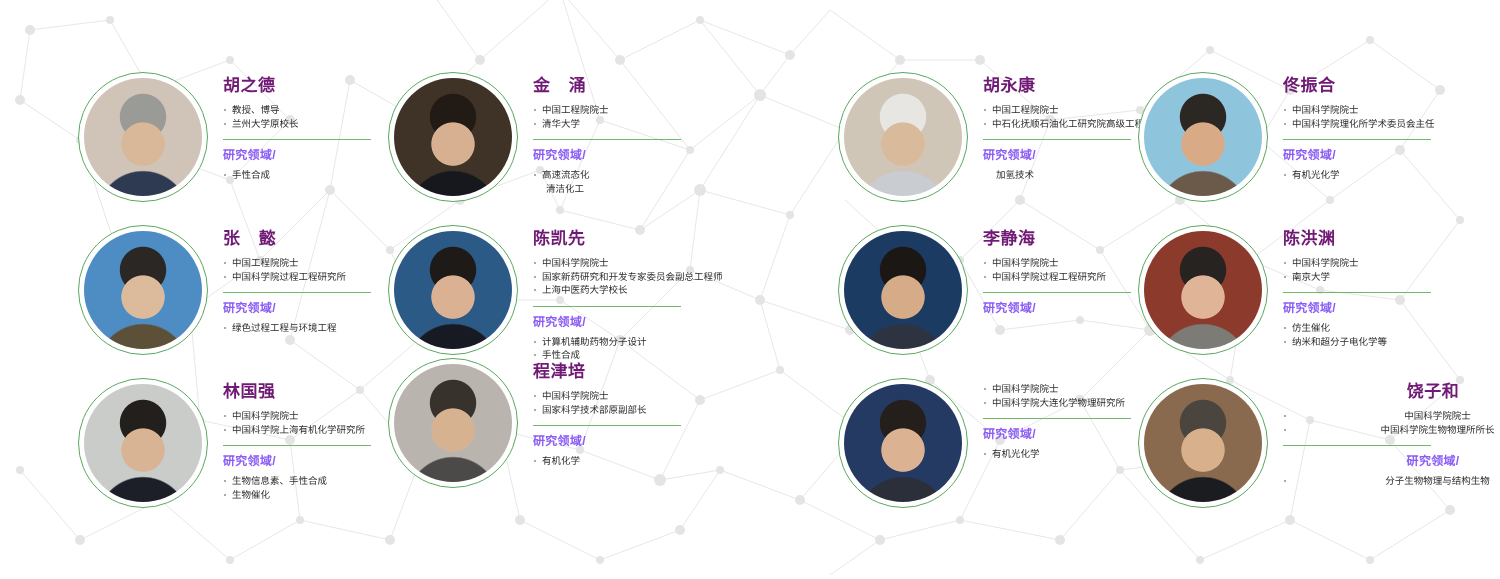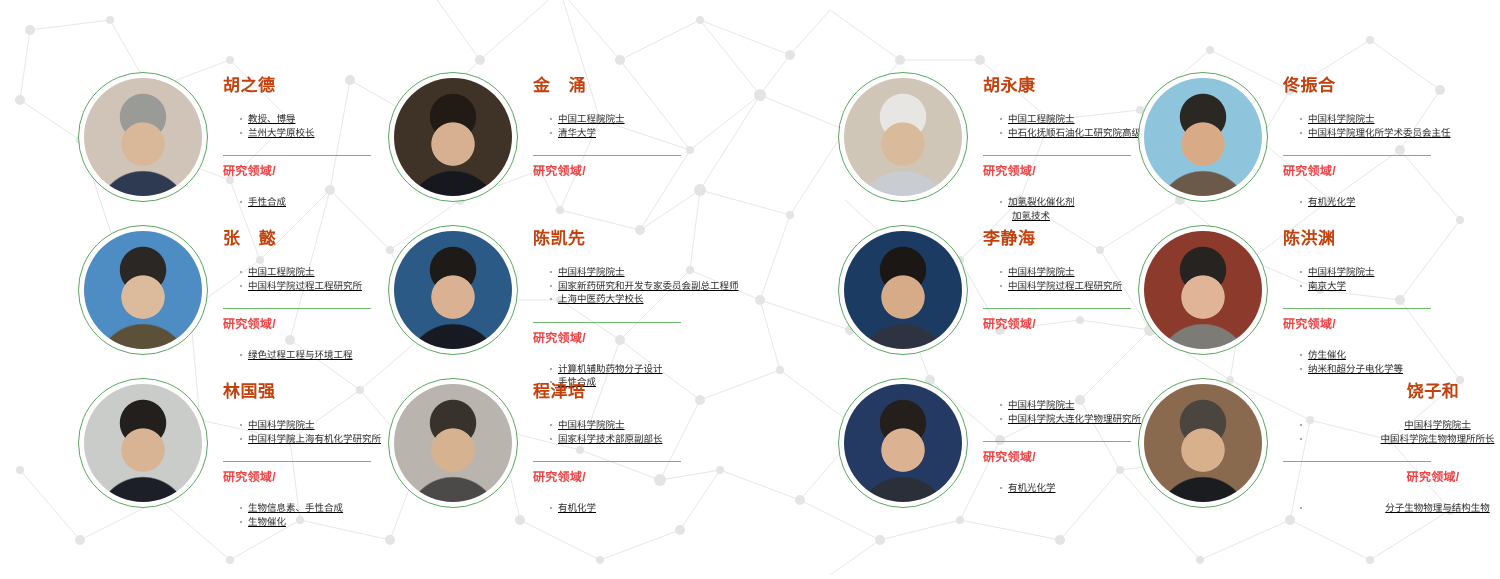--- a/index.html
+++ b/index.html
@@ -25,30 +25,30 @@
   }
   .avatar{
     width:100%;height:100%;border-radius:50%;
     background-size:cover;background-position:center top;
     position:relative;overflow:hidden;
   }
 
   .info{position:absolute;left:145px;top:4px;width:240px;}
   .info.wide{width:300px;}
   .pname{
-    color:#c2410c;
+    color:#701a75;
     font-size:17px;
     font-weight:bold;
     letter-spacing:0.5px;
     line-height:20px;
     margin:0 0 7px 0;
     white-space:nowrap;
   }
   .pname.spaced{letter-spacing:7px;}
-  ul.bul{list-style:none;margin:16px;padding:0;text-decoration:underline;}
+  ul.bul{list-style:none;margin:0;padding:0;}
   ul.bul li{
     position:relative;
     padding-left:9px;
     font-size:9.5px;
     line-height:13.5px;
     color:#2c2c2c;
     white-space:nowrap;
   }
   ul.bul li:before{
     content:"";
@@ -57,21 +57,21 @@
     background:#7d9a7f;
   }
   ul.bul li.cont{padding-left:13px;}
   ul.bul li.cont:before{display:none;}
   .divider{
     height:1px;background:#6fba6a;
     margin:9px 0 8px 0;
     width:148px;
   }
   .field-title{
-    color:#ef4444;
+    color:#8b5cf6;
     font-size:12px;
     font-weight:bold;
     line-height:15px;
     margin:0 0 5px 0;
     letter-spacing:0.3px;
   }
 </style>
 </head>
 <body>
 
@@ -250,36 +250,39 @@
         <div class="avatar" style="background: radial-gradient(circle at 50% 118%, rgb(22, 24, 29) 0px, rgb(22, 24, 29) 30%, rgba(0, 0, 0, 0) 31%), radial-gradient(circle at 50% 56%, rgb(214, 176, 145) 0px, rgb(214, 176, 145) 24%, rgba(0, 0, 0, 0) 25%), radial-gradient(circle at 50% 33%, rgb(34, 26, 20) 0px, rgb(34, 26, 20) 23%, rgba(0, 0, 0, 0) 24%), linear-gradient(160deg, rgb(63, 50, 38) 0%, rgb(63, 50, 38) 100%);"></div>
       </div>
       <div class="info">
         <div class="pname spaced">金 涌</div>
         <ul class="bul">
           <li>中国工程院院士</li>
           <li>清华大学</li>
         </ul>
         <div class="divider"></div>
         <div class="field-title">研究领域/</div>
+        <ul class="bul">
+          <li>高速流态化</li>
+          <li class="cont">清洁化工</li>
+        </ul>
       </div>
     </div>
     <div class="card" style="left: 838px; top: 72px;">
       <div class="avatar-wrap">
         <div class="avatar" style="background: radial-gradient(circle at 50% 118%, rgb(201, 204, 209) 0px, rgb(201, 204, 209) 30%, rgba(0, 0, 0, 0) 31%), radial-gradient(circle at 50% 56%, rgb(217, 187, 156) 0px, rgb(217, 187, 156) 24%, rgba(0, 0, 0, 0) 25%), radial-gradient(circle at 50% 33%, rgb(232, 230, 226) 0px, rgb(232, 230, 226) 23%, rgba(0, 0, 0, 0) 24%), linear-gradient(160deg, rgb(207, 198, 184) 0%, rgb(207, 198, 184) 100%);"></div>
       </div>
       <div class="info wide">
         <div class="pname">胡永康</div>
         <ul class="bul">
           <li>中国工程院院士</li>
           <li>中石化抚顺石油化工研究院高级工程师</li>
         </ul>
         <div class="divider"></div>
         <div class="field-title">研究领域/</div>
         <ul class="bul">
-          <li>加氢裂化催化剂</li>
           <li class="cont">加氢技术</li>
         </ul>
       </div>
     </div>
     <div class="card" style="left: 1138px; top: 72px;">
       <div class="avatar-wrap">
         <div class="avatar" style="background: radial-gradient(circle at 50% 118%, rgb(107, 90, 74) 0px, rgb(107, 90, 74) 30%, rgba(0, 0, 0, 0) 31%), radial-gradient(circle at 50% 56%, rgb(216, 171, 134) 0px, rgb(216, 171, 134) 24%, rgba(0, 0, 0, 0) 25%), radial-gradient(circle at 50% 33%, rgb(43, 39, 34) 0px, rgb(43, 39, 34) 23%, rgba(0, 0, 0, 0) 24%), linear-gradient(160deg, rgb(143, 196, 221) 0%, rgb(143, 196, 221) 100%);"></div>
       </div>
       <div class="info wide">
         <div class="pname">佟振合</div>
@@ -373,21 +376,21 @@
           <li>中国科学院上海有机化学研究所</li>
         </ul>
         <div class="divider"></div>
         <div class="field-title">研究领域/</div>
         <ul class="bul">
           <li>生物信息素、手性合成</li>
           <li>生物催化</li>
         </ul>
       </div>
     </div>
-    <div class="card" style="left: 388px; top: 378px;">
+    <div class="card" style="left: 388px; top: 358px;">
       <div class="avatar-wrap">
         <div class="avatar" style="background: radial-gradient(circle at 50% 118%, rgb(75, 74, 72) 0px, rgb(75, 74, 72) 30%, rgba(0, 0, 0, 0) 31%), radial-gradient(circle at 50% 56%, rgb(215, 178, 145) 0px, rgb(215, 178, 145) 24%, rgba(0, 0, 0, 0) 25%), radial-gradient(circle at 50% 33%, rgb(56, 50, 44) 0px, rgb(56, 50, 44) 23%, rgba(0, 0, 0, 0) 24%), linear-gradient(160deg, rgb(185, 180, 173) 0%, rgb(185, 180, 173) 100%);"></div>
       </div>
       <div class="info">
         <div class="pname">程津培</div>
         <ul class="bul">
           <li>中国科学院院士</li>
           <li>国家科学技术部原副部长</li>
         </ul>
         <div class="divider"></div>

